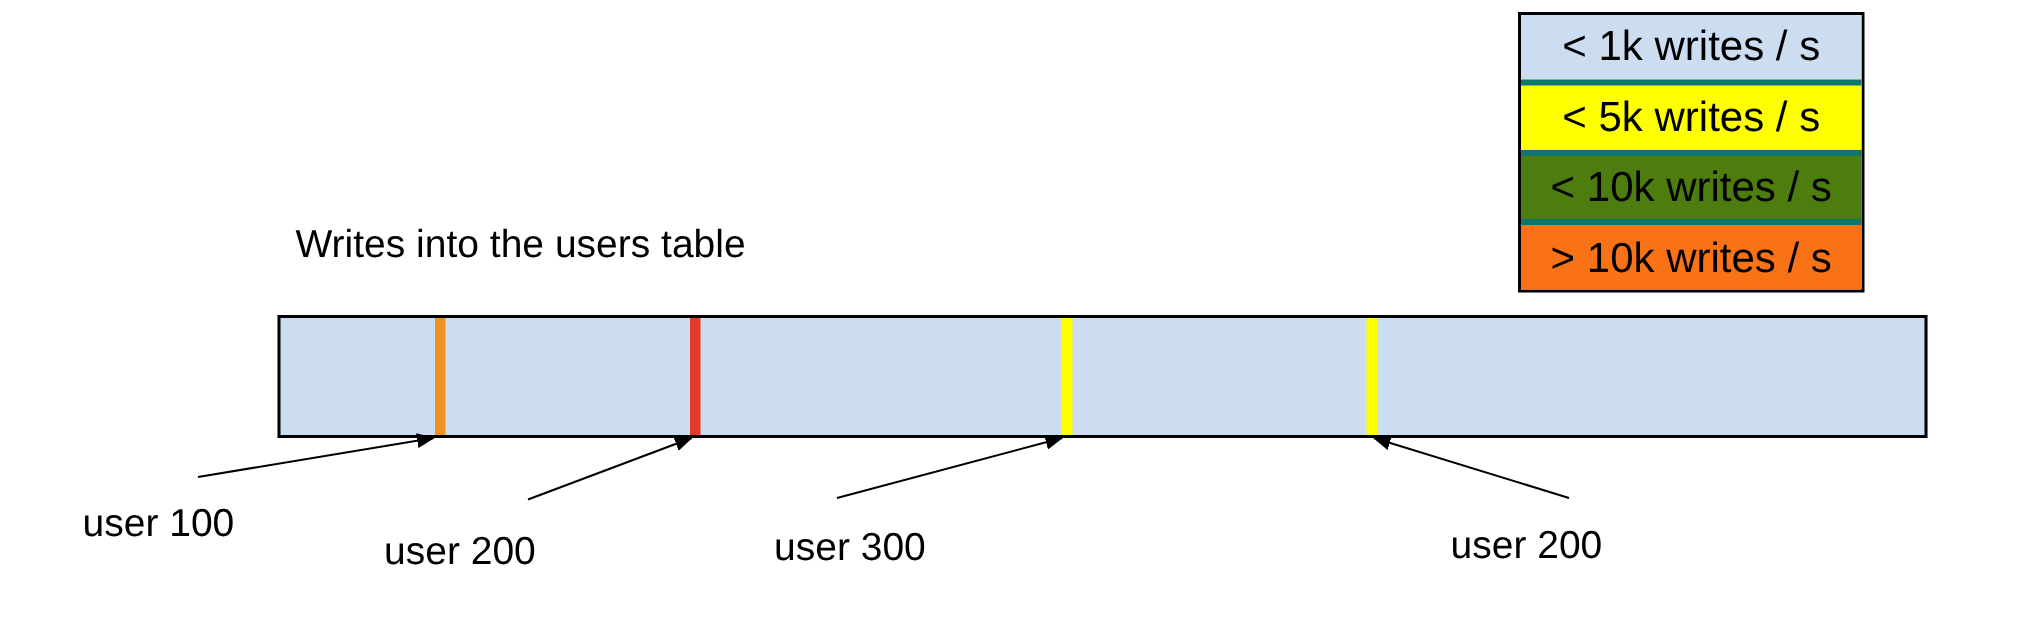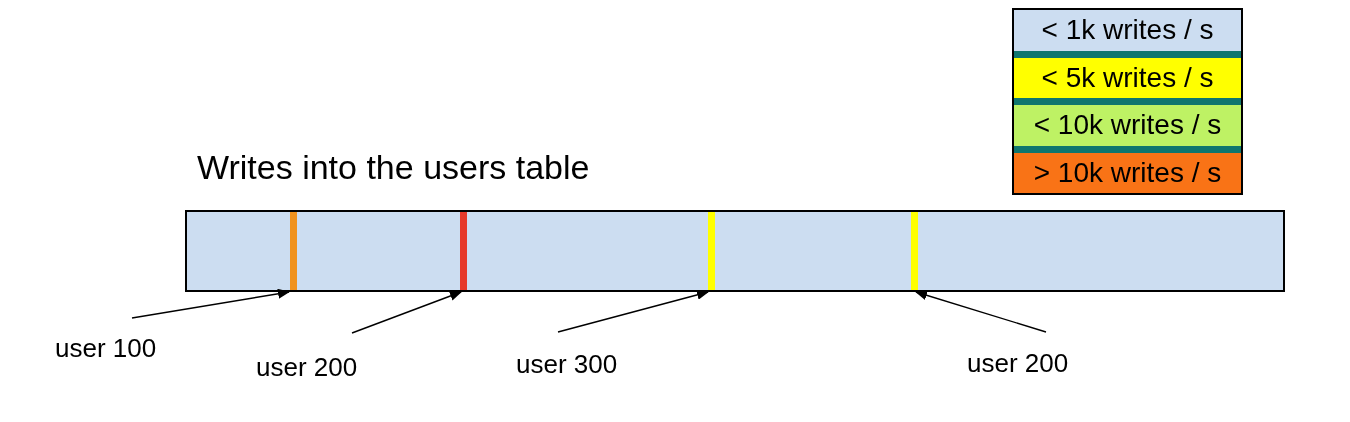--- a/index.html
+++ b/index.html
@@ -12,21 +12,21 @@
     position: relative;
     width: 1350px;
     height: 422px;
     background: #ffffff;
     overflow: hidden;
   }
   .diagram-title {
     position: absolute;
     left: 197px;
     top: 147px;
-    font-size: 34px;
+    font-size: 26px;
     line-height: 1.2;
     color: #000000;
     white-space: nowrap;
   }
   .legend {
     position: absolute;
     left: 1012px;
     top: 8px;
     width: 231px;
     height: 187px;
@@ -38,21 +38,21 @@
   .legend-row {
     flex: 1;
     display: flex;
     align-items: center;
     justify-content: center;
     font-size: 28px;
     color: #000000;
     white-space: nowrap;
   }
   .legend-row + .legend-row {
-    border-top: 7px solid #0f766e;
+    border-top: 4px solid #0f766e;
   }
   .users-bar {
     position: absolute;
     left: 185px;
     top: 210px;
     width: 1100px;
     height: 82px;
     box-sizing: border-box;
     border: 2px solid #000000;
   }
@@ -84,21 +84,21 @@
 
   <div class="diagram-title">Writes into the users table</div>
 
   <div class="legend" id="legend">
       <div class="legend-row" style="background: rgb(204, 221, 241);">
         <span>&lt; 1k writes / s</span>
       </div>
       <div class="legend-row" style="background: rgb(255, 255, 0);">
         <span>&lt; 5k writes / s</span>
       </div>
-      <div class="legend-row" style="background: #bef264;">
+      <div class="legend-row" style="background: #4d7c0f;">
         <span>&lt; 10k writes / s</span>
       </div>
       <div class="legend-row" style="background: #f97316;">
         <span>&gt; 10k writes / s</span>
       </div>
     </div>
 
   <div class="users-bar" id="users-bar" style="background: rgb(204, 221, 241);">
       <div class="stripe" style="left: 103px; width: 7px; background: rgb(240, 146, 30);"></div>
       <div class="stripe" style="left: 273px; width: 7px; background: rgb(230, 57, 42);"></div>

